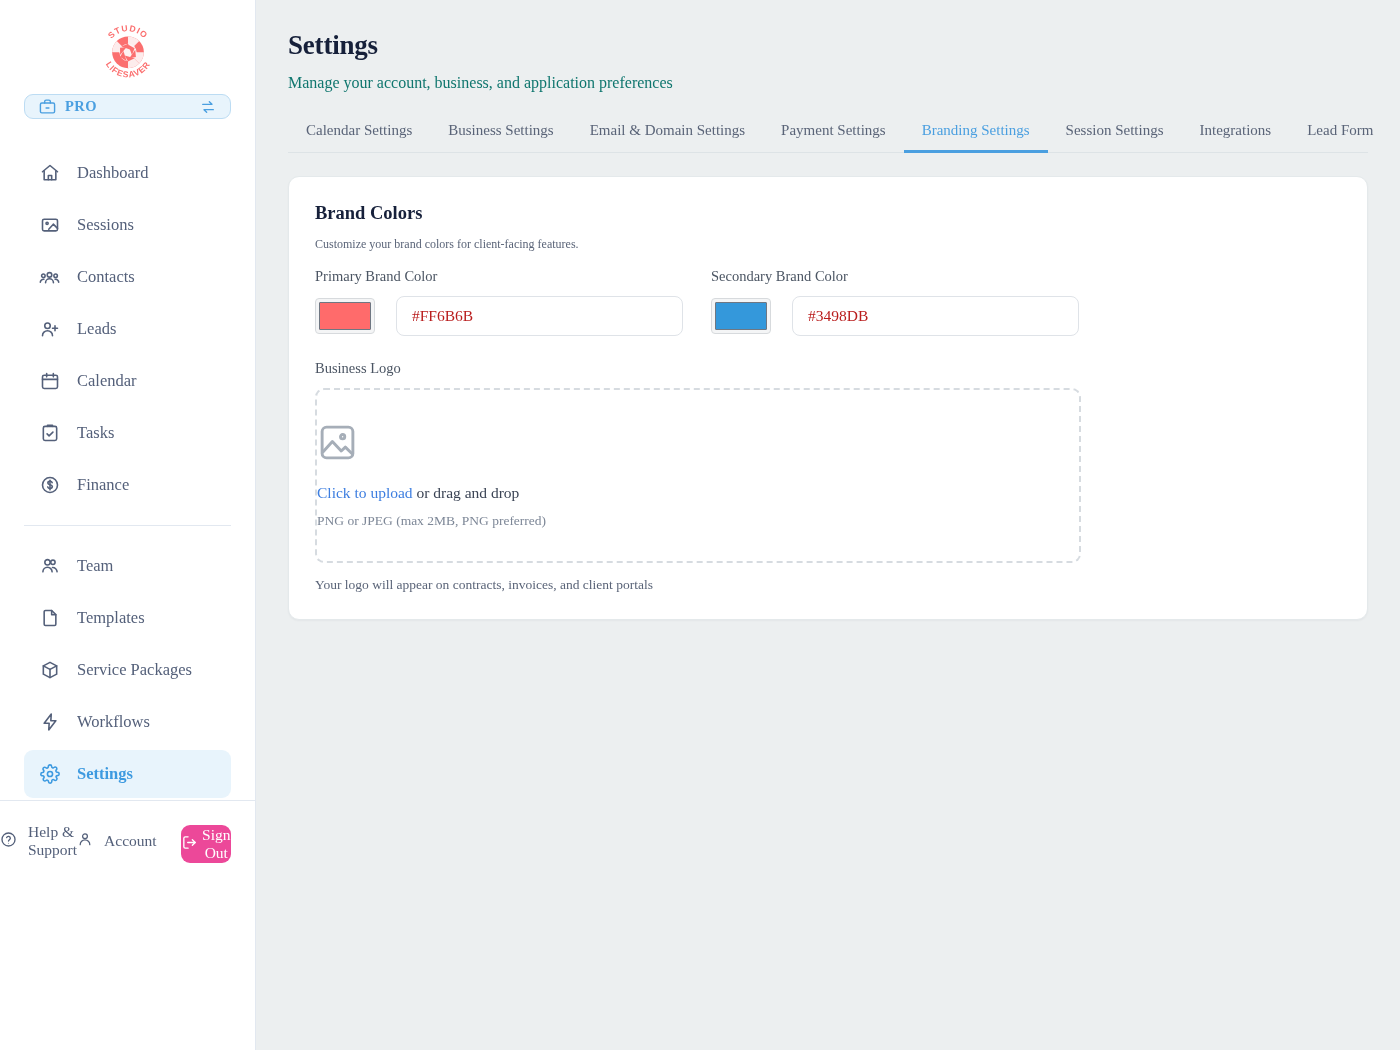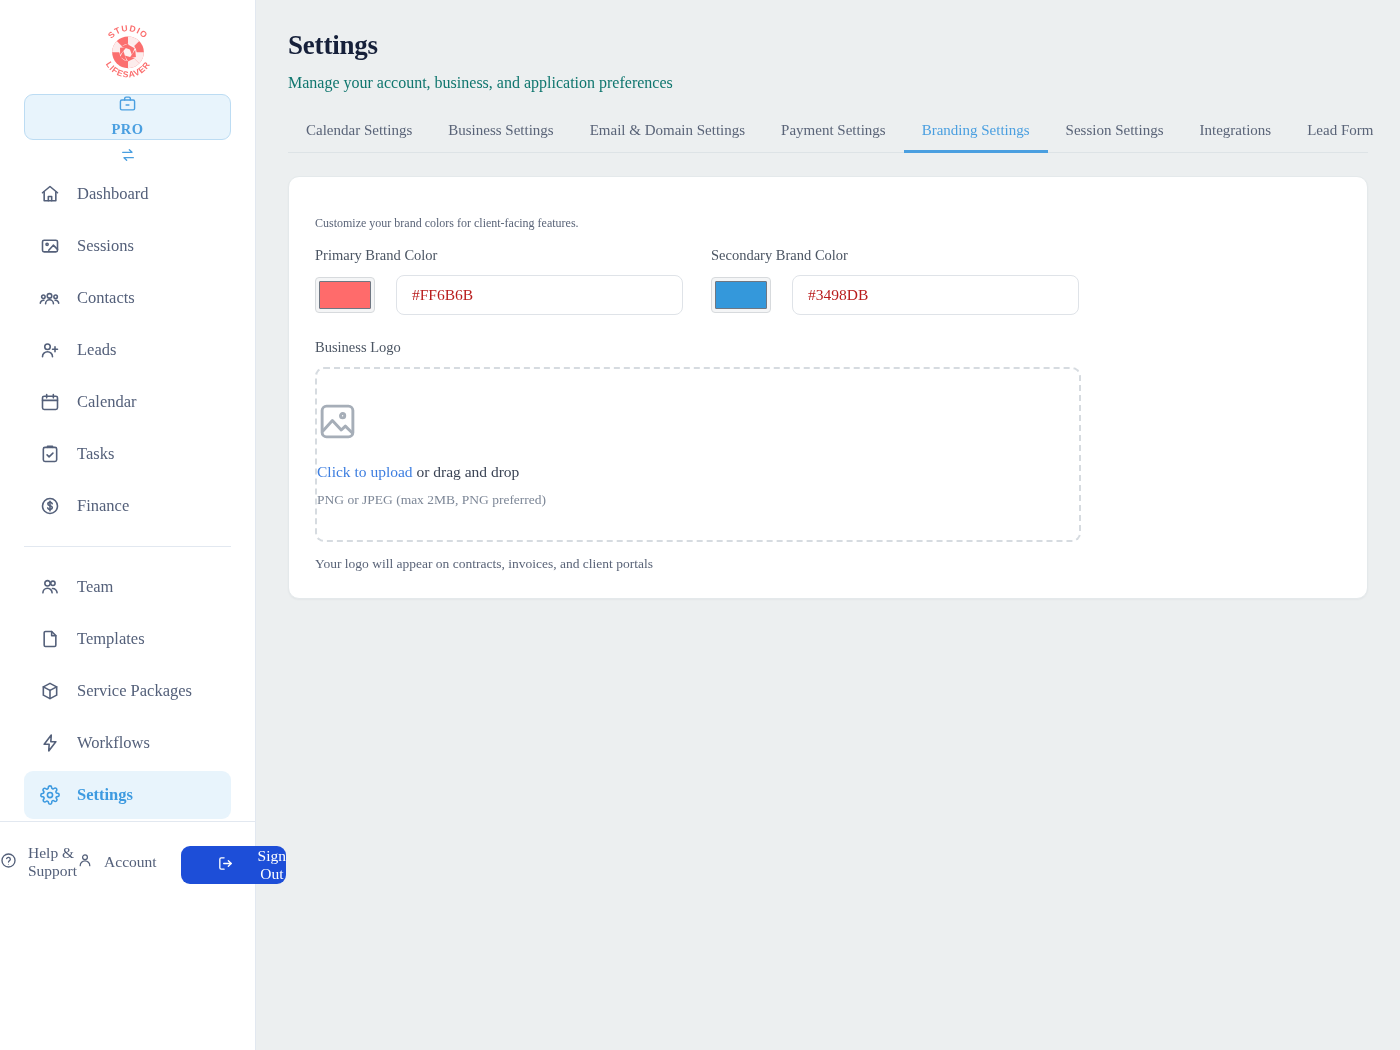--- a/index.html
+++ b/index.html
@@ -36,30 +36,29 @@
   }
 
   .brand-logo {
     width: 66px;
     height: 66px;
     position: relative;
   }
 
   .pro-badge {
     margin: 0 24px 0 24px;
-    height: 46px;
+    height: 25px;
     border: 1px solid #bcdcf3;
     background: #e8f4fc;
     border-radius: 9px;
     display: flex;
     align-items: center;
     padding: 0 14px;
     gap: 9px;
     cursor: pointer;
-    flex-direction: column;
   }
   .pro-badge .pro-label {
     color: #4a9fe0;
     font-size: 14.5px;
     font-weight: bold;
     letter-spacing: .4px;
     flex: 1;
   }
   .pro-badge svg { display: block; }
 
@@ -110,32 +109,31 @@
     gap: 11px;
     color: #54607a;
     font-size: 15.5px;
     cursor: pointer;
     width: 100%;
   }
   .signout-btn {
     margin: 6px 24px 0;
     width: 208px;
     height: 38px;
-    background: #1d4ed8;
+    background: #ec4899;
     border: none;
     border-radius: 9px;
     color: #ffffff;
     font-size: 15.5px;
     font-family: inherit;
     display: flex;
     align-items: center;
     justify-content: center;
-    gap: 24px;
-    cursor: pointer;
-    padding-left: 36px;
+    gap: 4px;
+    cursor: pointer;
   }
 
   
   .main {
     flex: 1;
     padding: 30px 32px 0 32px;
     overflow: hidden;
   }
 
   .page-title {
@@ -512,20 +510,21 @@
     <div class="tab">Business Settings</div>
     <div class="tab">Email &amp; Domain Settings</div>
     <div class="tab">Payment Settings</div>
     <div class="tab active">Branding Settings</div>
     <div class="tab">Session Settings</div>
     <div class="tab">Integrations</div>
     <div class="tab">Lead Form</div>
   </div>
 
   <section class="card">
+    <h2 class="card-title">Brand Colors</h2>
     <p class="card-desc">Customize your brand colors for client-facing features.</p>
 
     <div class="color-row">
 
       <div class="color-field">
         <div class="field-label">Primary Brand Color</div>
         <div class="color-input-row">
           <div class="color-swatch">
             <div class="fill" style="background:#FF6B6B"></div>
           </div>

